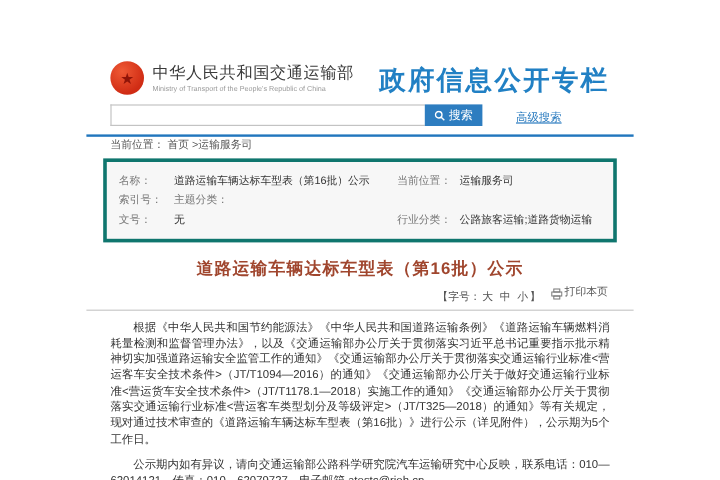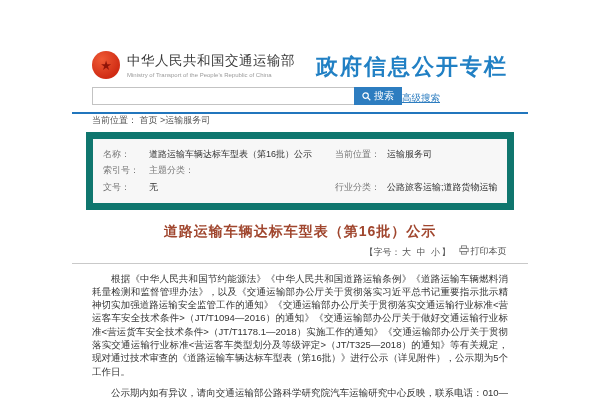--- a/index.html
+++ b/index.html
@@ -28,44 +28,44 @@
   .search-row{display:flex;align-items:flex-end;margin-top:8px;}
   .search-input{
     flex:0 0 262px;height:18px;border:1px solid #c3c3c3;border-right:none;
     font-size:10px;padding:0 6px;outline:none;box-sizing:border-box;
   }
   .search-btn{
     height:18px;width:48px;border:none;background:#2d7dc0;color:#fff;
     font-size:10px;display:flex;align-items:center;justify-content:center;gap:3px;cursor:pointer;
     font-family:inherit;
   }
-  .adv-link{font-size:9.5px;color:#2d7dc0;text-decoration:underline;margin-left:0;cursor:pointer;}
+  .adv-link{font-size:9.5px;color:#2d7dc0;text-decoration:underline;margin-left:28px;cursor:pointer;}
   .blue-rule{border-bottom:2px solid #2176bd;margin-top:7px;}
 
   
   .breadcrumb{font-size:9px;color:#555;margin:0 0 5px;}
   .breadcrumb a{color:#555;text-decoration:none;cursor:pointer;}
 
   
   .meta-box{
-    margin:0 14px;background:#f7f7f7;border:7px solid #0f766e;
+    margin:0 14px;background:#f7f7f7;border:3px solid #0f766e;
     padding:7px 10px;font-size:9px;
   }
   .meta-row{display:grid;grid-template-columns:46px 186px 52px 1fr;align-items:center;height:16.5px;}
   .ml{color:#777;}
   .mv{color:#333;overflow:hidden;white-space:nowrap;}
 
   
   .doc-title{
     margin:13px 0 4px;text-align:center;font-size:14px;font-weight:bold;
     color:#a0462e;letter-spacing:1px;
   }
   .controls{font-size:9px;color:#555;text-align:right;margin-top:2px;}
   .controls a{color:#555;text-decoration:none;cursor:pointer;margin:0 1.5px;}
-  .controls .print{margin-left:8px;display:inline-flex;align-items:flex-start;gap:2px;}
+  .controls .print{margin-left:8px;display:inline-flex;align-items:flex-end;gap:2px;}
   .gray-rule{border:none;border-top:1px solid #c9c9c9;margin:4px 0 0;}
 
   .article{font-size:9.5px;line-height:1.4;text-align:justify;}
   .article p{margin:8px 0 0;text-indent:2em;}
   .article .attach-line{margin-top:13px;text-align:left;}
 </style>
 </head>
 <body>
 
 <div class="page">

